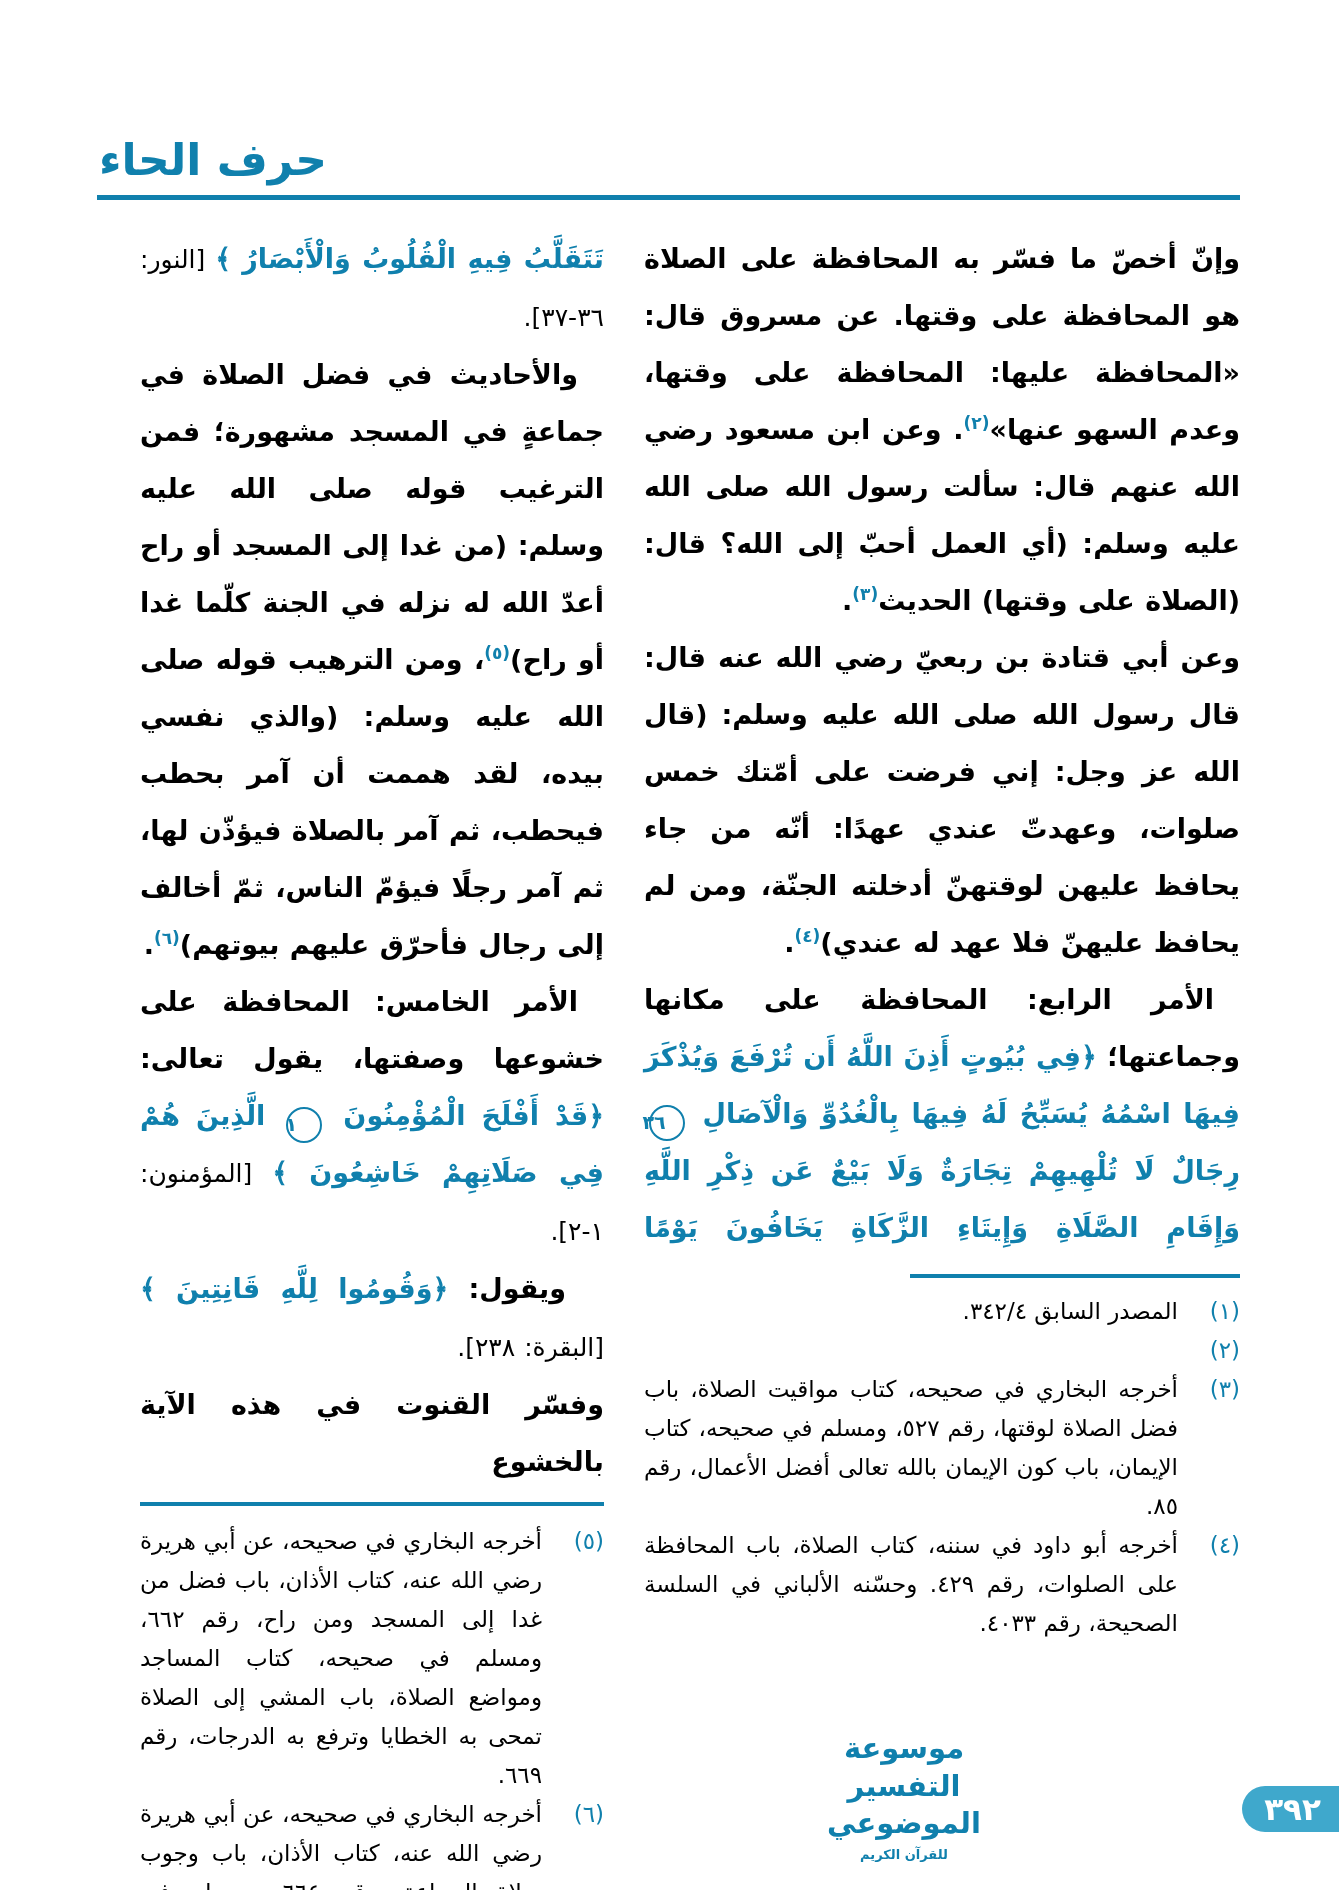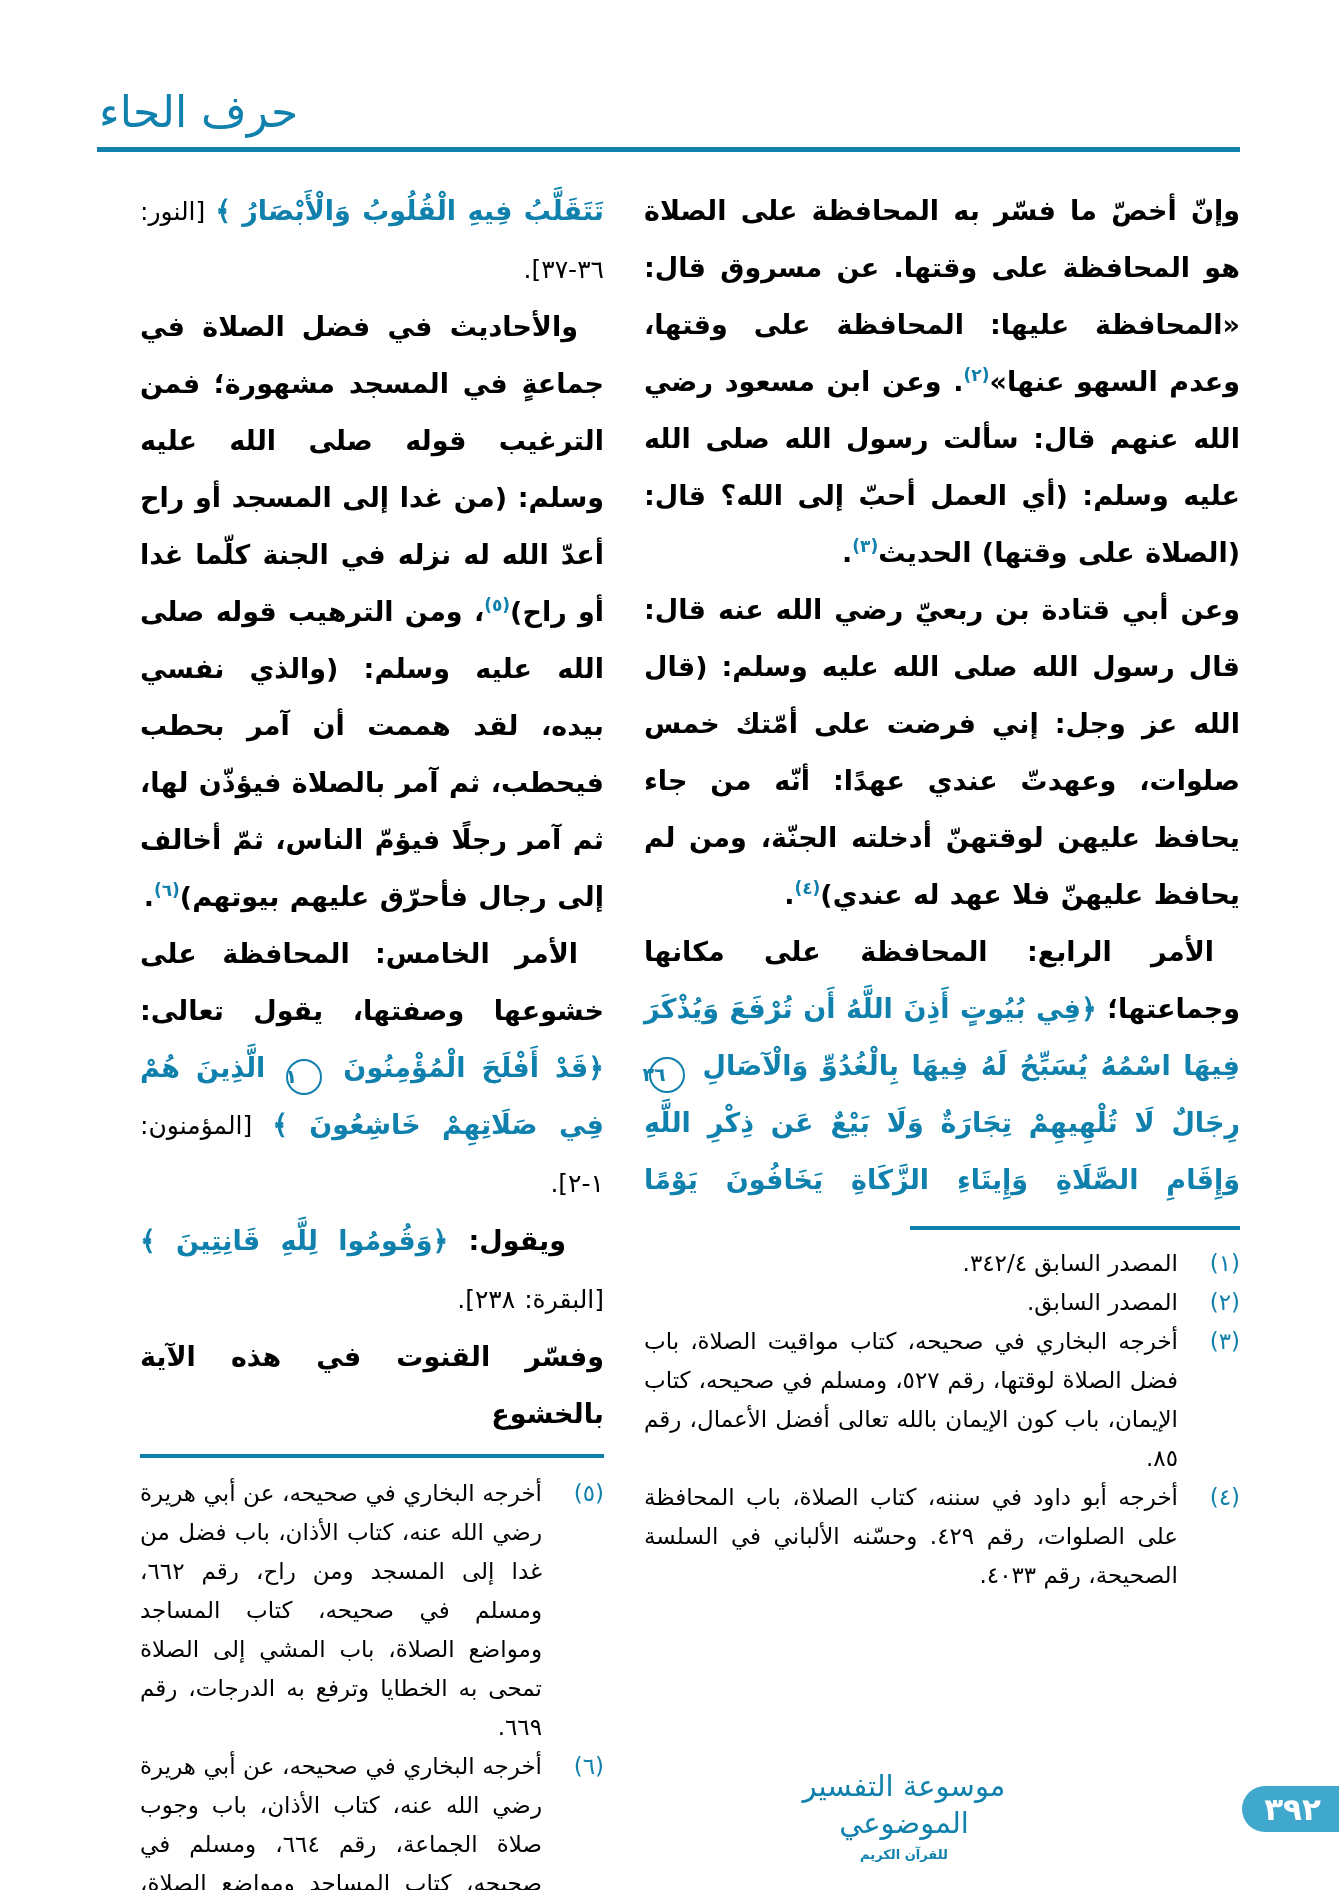--- a/index.html
+++ b/index.html
@@ -19,23 +19,24 @@
     font-family:"DejaVu Sans",sans-serif;
     color:var(--ink);
     direction:rtl;
   }
   
   .header{padding:84px 99px 0 99px;}
   .section-title{
     text-align:left;
     color:var(--accent);
     font-size:44px;
-    font-weight:normal;
+    font-weight:bold;
     line-height:1.25;
     letter-spacing:-1px;
+    margin-top:48px;
   }
   .header-rule{
     margin:8px 99px 0 97px;
     height:5px;
     background:var(--accent);
   }
   
   .columns{
     display:flex;
     direction:rtl;
@@ -113,21 +114,21 @@
   .logo{
     position:absolute;
     bottom:28px;
     right:330px;
     width:210px;
     text-align:center;
     color:var(--accent);
   }
   .logo-line1{
     font-size:29px;
-    font-weight:normal;
+    font-weight:bold;
     line-height:1.3;
     letter-spacing:-1px;
   }
   .logo-line2{
     font-size:13px;
     font-weight:bold;
     margin-top:4px;
   }
   .page-badge{
     position:absolute;
@@ -164,21 +165,20 @@
       <p class="para"><span class="run-b">وعن أبي قتادة بن ربعيّ رضي الله عنه قال: قال رسول الله صلى الله عليه وسلم: (قال الله عز وجل: إني فرضت على أمّتك خمس صلوات، وعهدتّ عندي عهدًا: أنّه من جاء يحافظ عليهن لوقتهنّ أدخلته الجنّة، ومن لم يحافظ عليهنّ فلا عهد له عندي)</span><span class="run-sup">(٤)</span><span class="run-b">.</span></p>
       <p class="para indent stretch-last"><span class="run-b">الأمر الرابع: المحافظة على مكانها وجماعتها؛ </span><span class="run-q">﴿فِي بُيُوتٍ أَذِنَ اللَّهُ أَن تُرْفَعَ وَيُذْكَرَ فِيهَا اسْمُهُ يُسَبِّحُ لَهُ فِيهَا بِالْغُدُوِّ وَالْآصَالِ </span><span class="run-qm">٣٦</span><span class="run-q"> رِجَالٌ لَا تُلْهِيهِمْ تِجَارَةٌ وَلَا بَيْعٌ عَن ذِكْرِ اللَّهِ وَإِقَامِ الصَّلَاةِ وَإِيتَاءِ الزَّكَاةِ يَخَافُونَ يَوْمًا</span></p>
       <div class="fn-sep"></div>
       <div class="footnotes">
           <div class="fn-item">
             <span class="fn-num">(١)</span>
             <span class="fn-text">المصدر السابق ٣٤٢/٤.</span>
           </div>
           <div class="fn-item">
             <span class="fn-num">(٢)</span>
-            <span class="fn-text">المصدر السابق.</span>
           </div>
           <div class="fn-item">
             <span class="fn-num">(٣)</span>
             <span class="fn-text">أخرجه البخاري في صحيحه، كتاب مواقيت الصلاة، باب فضل الصلاة لوقتها، رقم ٥٢٧، ومسلم في صحيحه، كتاب الإيمان، باب كون الإيمان بالله تعالى أفضل الأعمال، رقم ٨٥.</span>
           </div>
           <div class="fn-item">
             <span class="fn-num">(٤)</span>
             <span class="fn-text">أخرجه أبو داود في سننه، كتاب الصلاة، باب المحافظة على الصلوات، رقم ٤٢٩. وحسّنه الألباني في السلسة الصحيحة، رقم ٤٠٣٣.</span>
           </div>
         </div>

